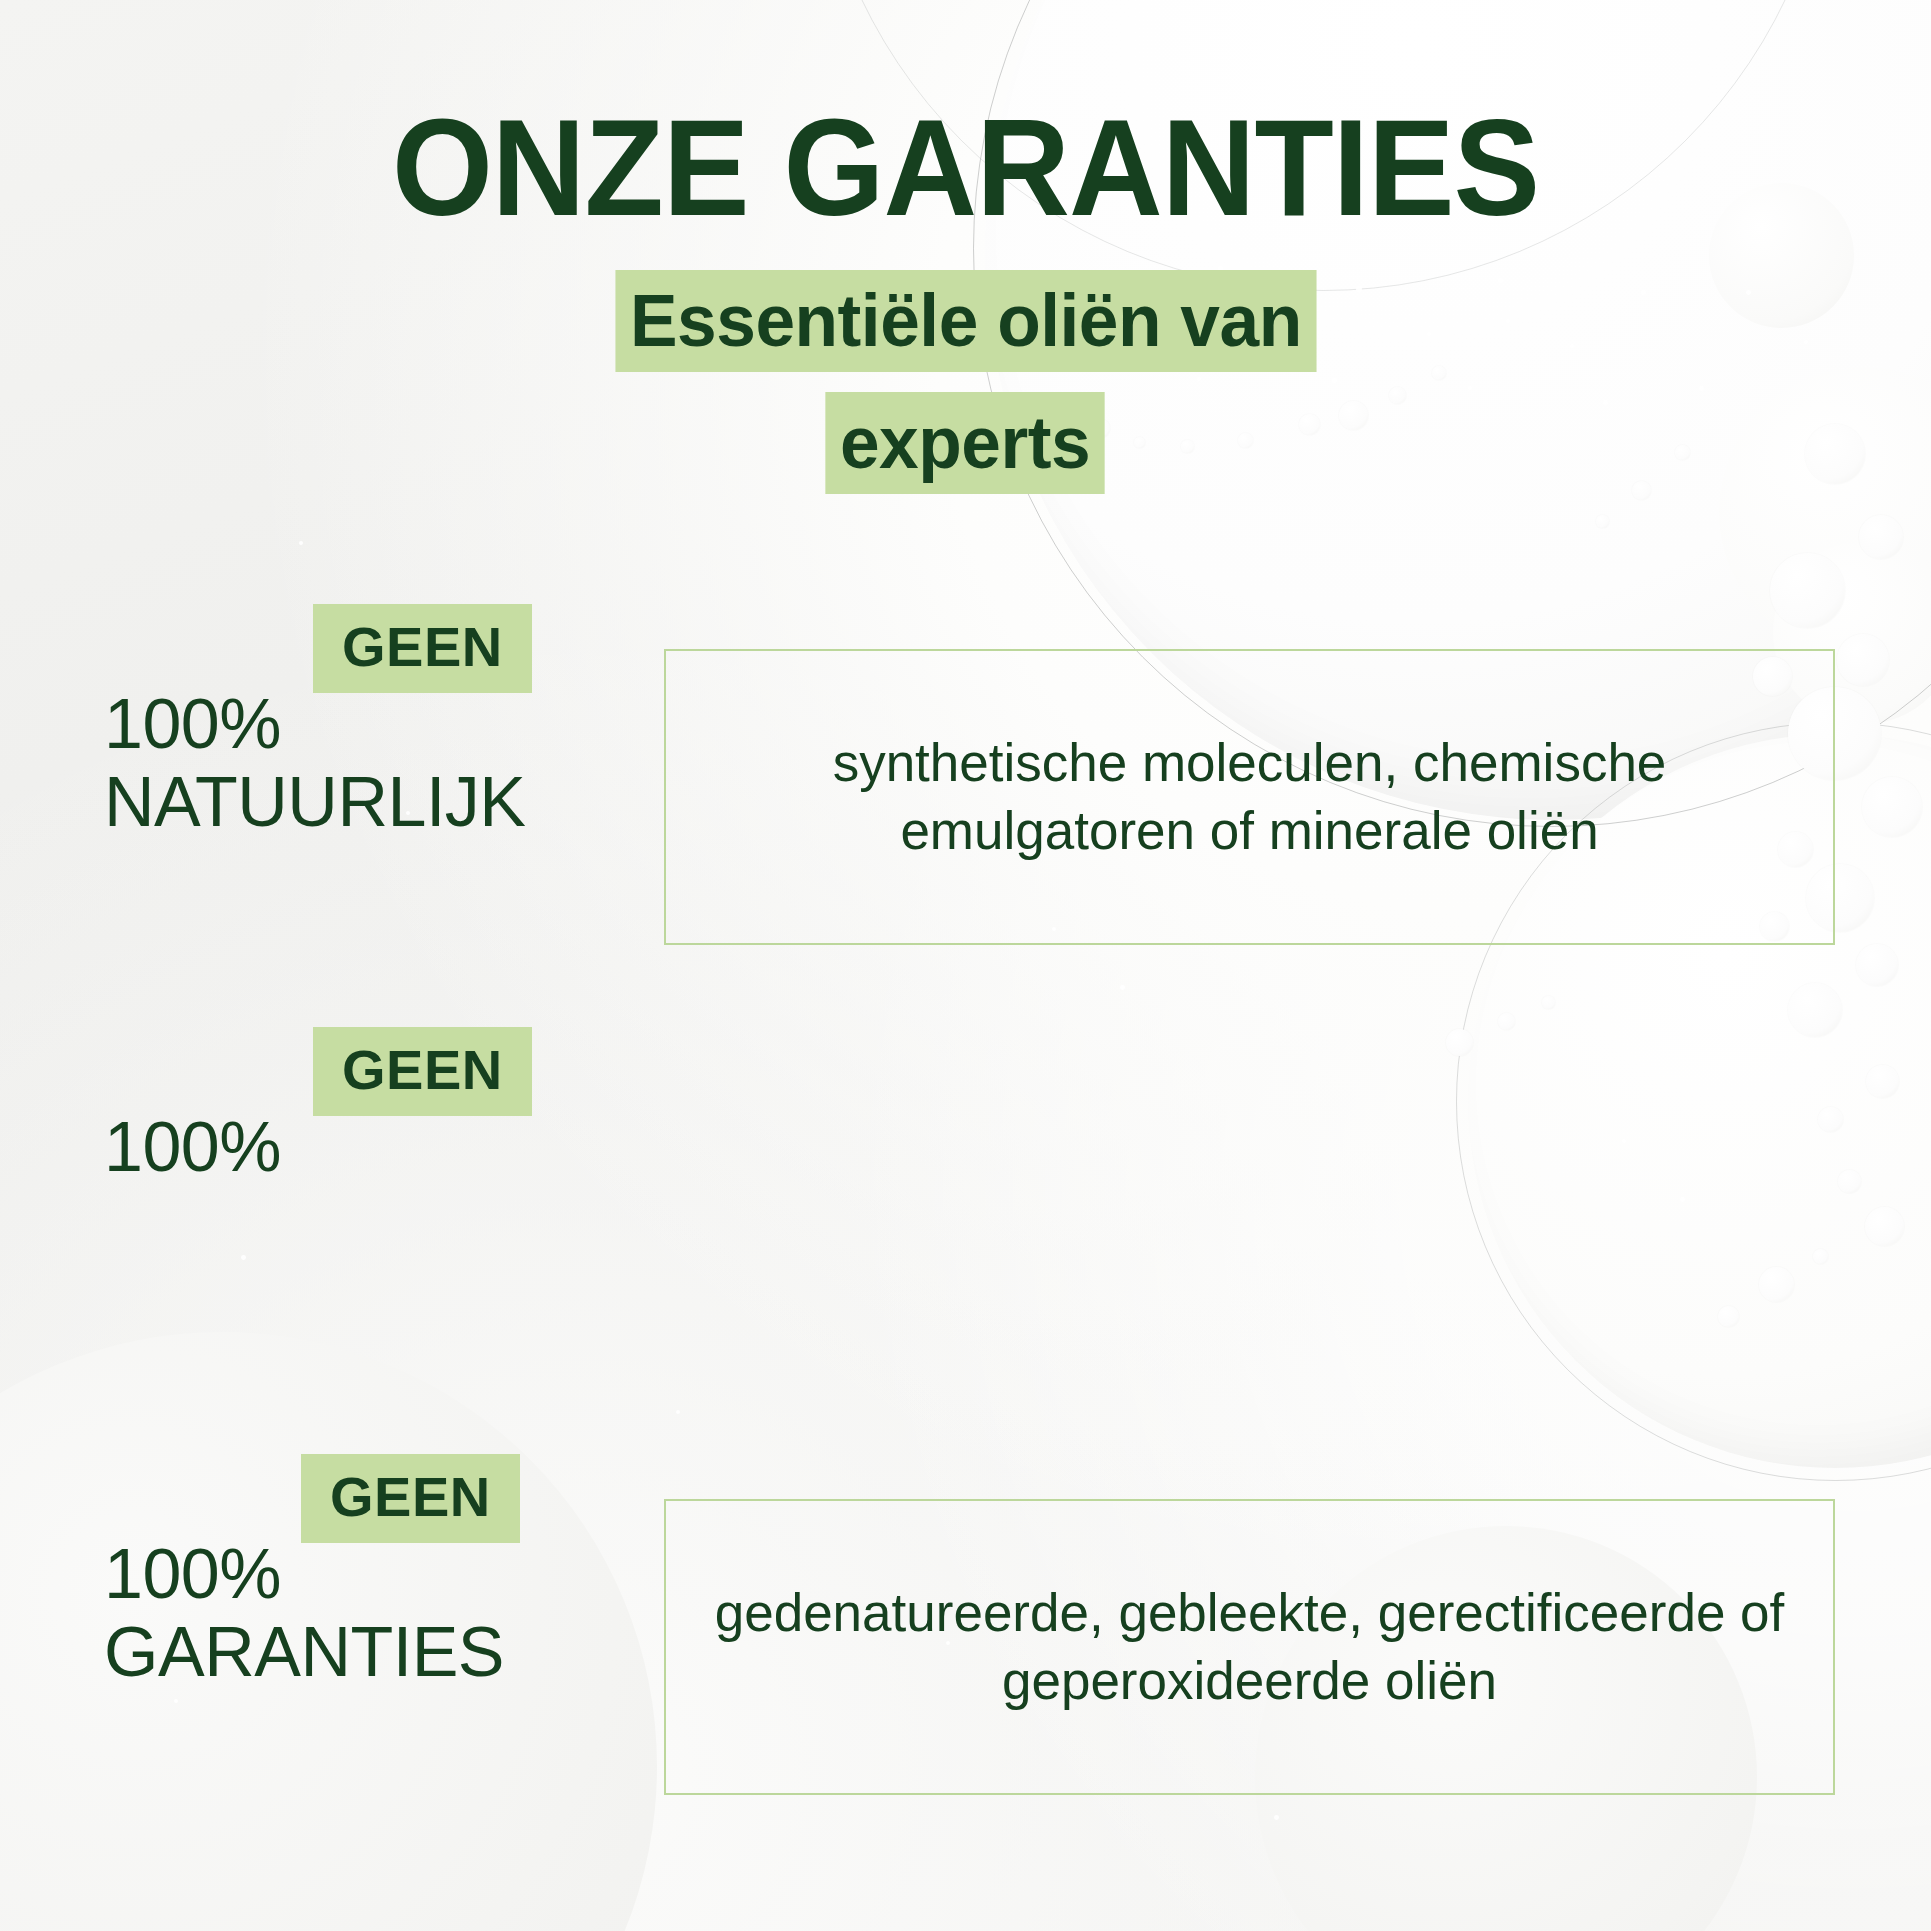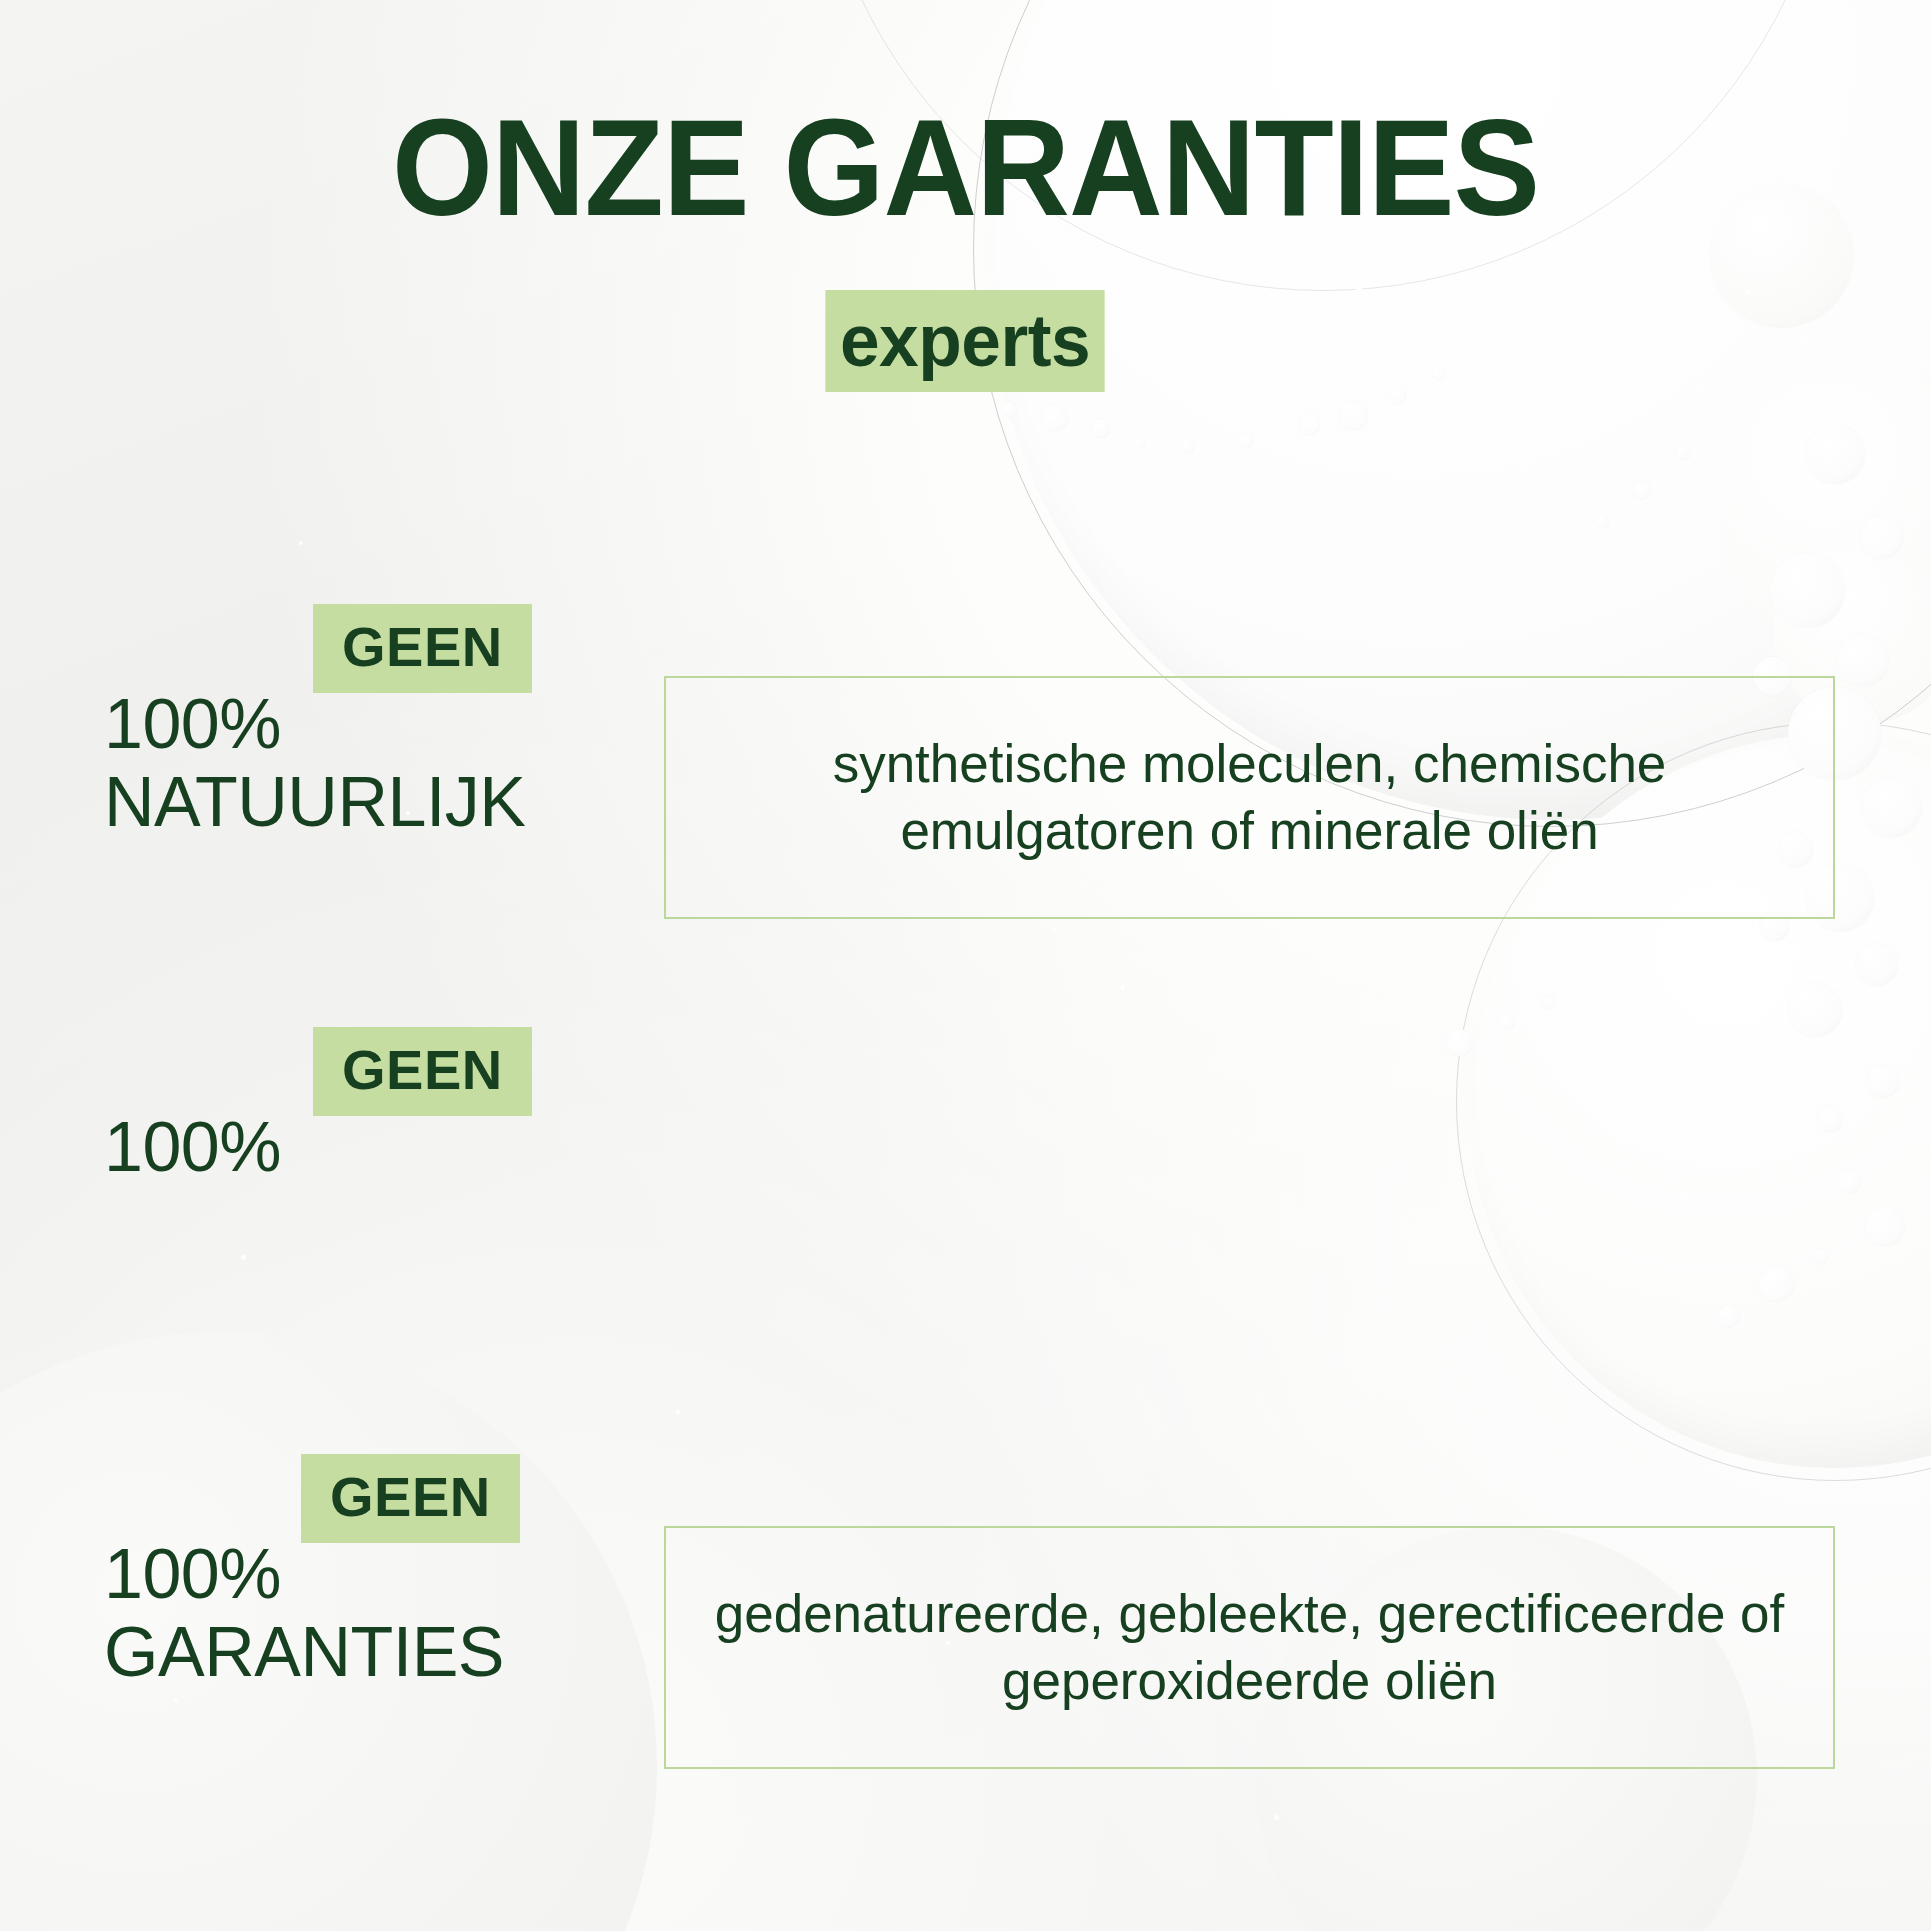--- a/index.html
+++ b/index.html
@@ -92,22 +92,22 @@
     position:absolute;left:104px;top:48px;width:454px;
     color:#16401f;
     font-size:70px;
     line-height:1.12;
     font-weight:normal;
     letter-spacing:-0.5px;
   }
   .label .l2{display:block;}
 
   .card{
-    position:absolute;left:664px;top:39px;
-    width:1171px;height:243px;
+    position:absolute;left:664px;top:12px;
+    width:1171px;height:296px;
     border:2.9px solid #bcd79b;
     box-sizing:border-box;
   }
   .card-body{
     position:absolute;left:0;right:0;top:50%;
     transform:translateY(-50%);
     text-align:center;
     color:#16401f;
     font-size:53px;
     line-height:1.28;
@@ -214,20 +214,21 @@
       <div class="dot" style="left: 174px; top: 1699px; width: 3.9px; height: 3.9px;"></div>
       <div class="dot" style="left: 521px; top: 1081px; width: 3.9px; height: 3.9px;"></div>
     </div>
 </div>
 
 <div id="content">
 
   <div class="title">ONZE GARANTIES</div>
 
   <div class="subtitle">
+    <span class="ln"><span class="hl">Essentiële oliën van</span></span>
     <span class="ln ln2"><span class="hl">experts</span></span>
   </div>
 
   <div class="row row1">
     <div class="label">
       <span>100%</span>
       <span class="l2">NATUURLIJK</span>
     </div>
     <div class="card">
       <div class="card-body">synthetische moleculen, chemische emulgatoren of minerale oliën</div>

